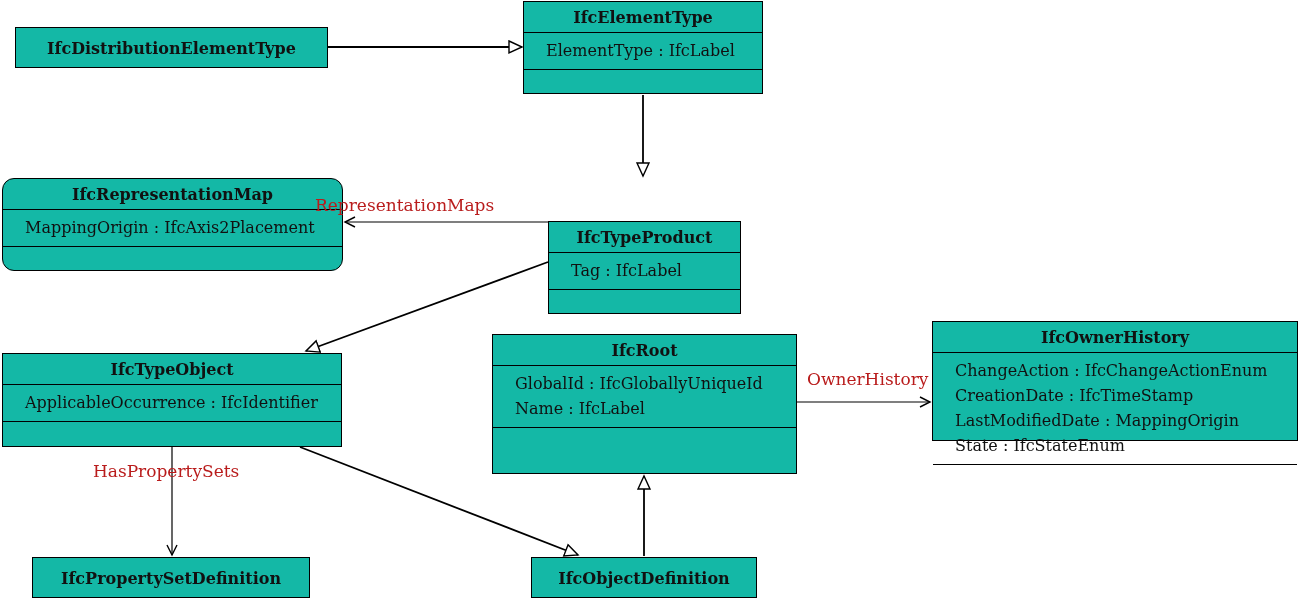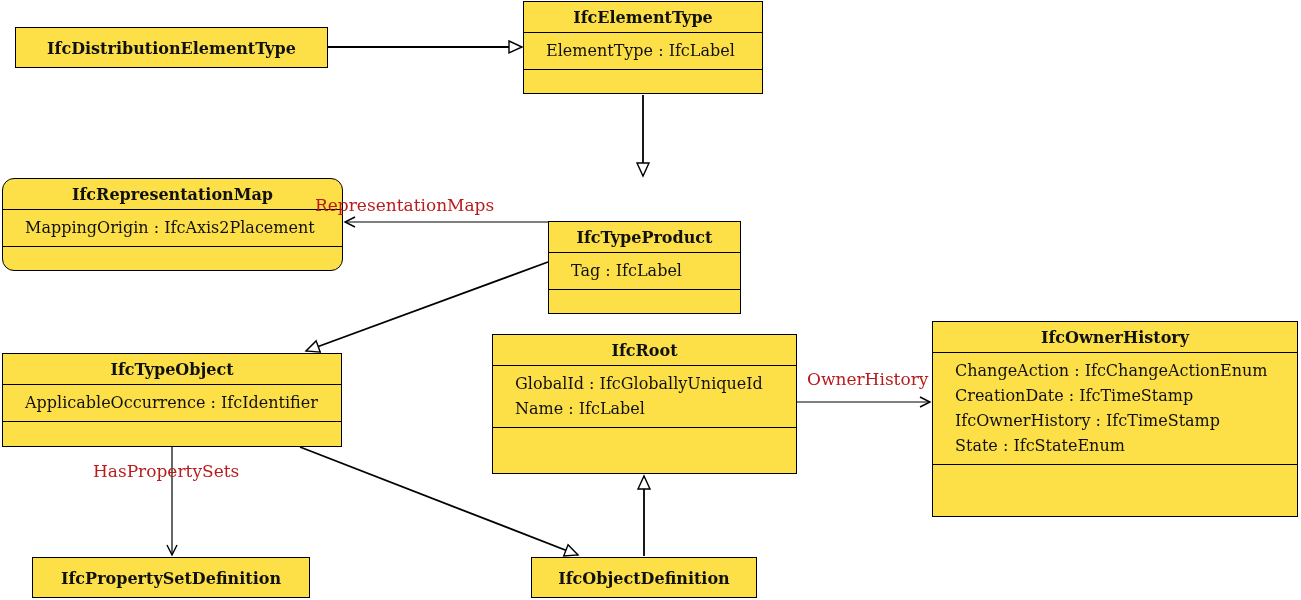--- a/index.html
+++ b/index.html
@@ -8,21 +8,21 @@
   .canvas {
     position: relative;
     width: 1301px;
     height: 600px;
     background: #ffffff;
     overflow: hidden;
   }
   svg.edge-layer { position: absolute; left: 0; top: 0; width: 1301px; height: 600px; }
   .uml-box {
     position: absolute;
-    background: #fde047;
+    background: #14b8a6;
     border: 1.6px solid #000000;
     display: flex;
     flex-direction: column;
     color: #111111;
   }
   .uml-box.single { justify-content: center; }
   .uml-title {
     font-weight: bold;
     font-size: 16px;
     text-align: center;
@@ -111,26 +111,26 @@
 
   <div class="uml-box" style="left:492px; top:334px; width:305px; height:140px;">
     <div class="uml-title">IfcRoot</div>
     <div class="uml-attrs">
       <div class="uml-attr">GlobalId : IfcGloballyUniqueId</div>
       <div class="uml-attr">Name : IfcLabel</div>
     </div>
     <div class="uml-empty"></div>
   </div>
 
-  <div class="uml-box" style="left:932px; top:321px; width:366px; height:196px;">
+  <div class="uml-box" style="left:932px; top:321px; width:366px; height:120px;">
     <div class="uml-title">IfcOwnerHistory</div>
     <div class="uml-attrs">
       <div class="uml-attr">ChangeAction : IfcChangeActionEnum</div>
       <div class="uml-attr">CreationDate : IfcTimeStamp</div>
-      <div class="uml-attr">IfcOwnerHistory : IfcTimeStamp</div>
+      <div class="uml-attr">LastModifiedDate : MappingOrigin</div>
       <div class="uml-attr">State : IfcStateEnum</div>
     </div>
     <div class="uml-empty"></div>
   </div>
 
   <div class="uml-box single" style="left:32px; top:557px; width:278px; height:41px;">
     <div class="uml-title">IfcPropertySetDefinition</div>
   </div>
 
   <div class="uml-box single" style="left:531px; top:557px; width:226px; height:41px;">

